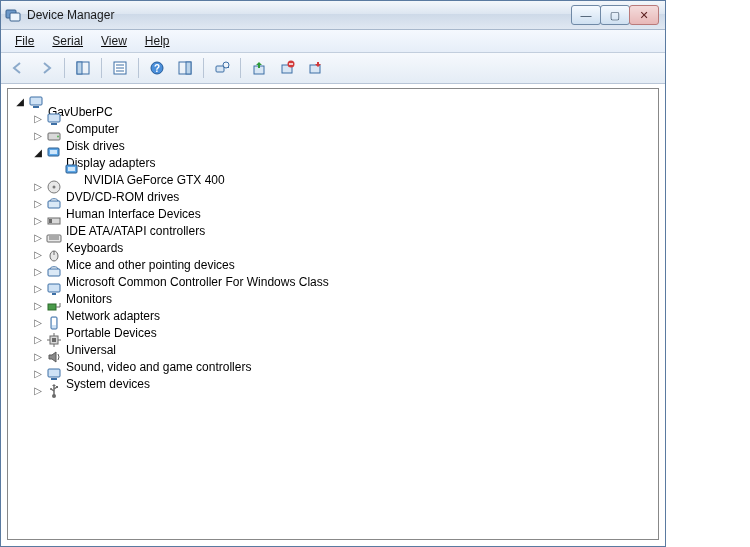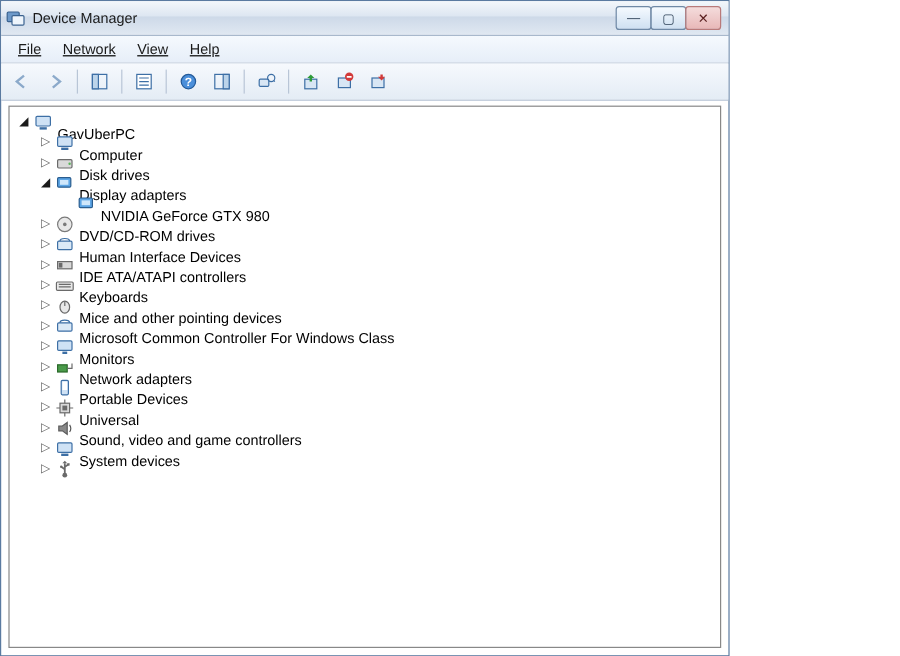--- a/index.html
+++ b/index.html
@@ -3,21 +3,21 @@
 <meta charset="utf-8">
 <style>
   body {
     margin: 0;
     font-family: "Segoe UI", Tahoma, sans-serif;
     font-size: 12px;
     background: #fff;
     user-select: none;
   }
   .window {
-    width: 608px;
+    width: 666px;
     height: 547px;
     border: 1px solid #5a7aa0;
     background: #fff;
     display: flex;
     flex-direction: column;
     box-sizing: border-box;
   }
   .titlebar {
     height: 28px;
     background: linear-gradient(to bottom, #f3f7fb 0%, #dde6f1 45%, #cdd9e8 46%, #e0e8f2 100%);
@@ -111,21 +111,21 @@
           <span>▢</span>
         </div>
       <div class="win-btn close">
           <span>✕</span>
         </div>
     </div>
   </div>
 
   <div class="menubar">
     <div class="menu-item">File</div>
-    <div class="menu-item">Network</div>
+    <div class="menu-item">Serial</div>
     <div class="menu-item">View</div>
     <div class="menu-item">Help</div>
   </div>
 
   <div class="toolbar">
     <div class="tool-btn disabled-arrow">
         <svg width="16" height="16" viewBox="0 0 16 16">
           <path d="M10 3 L4 8 L10 13" fill="none" stroke="#3d6fa5" stroke-width="2"></path>
         </svg>
       </div>
@@ -246,21 +246,21 @@
               <ul>
                 <li>
                     <div class="tree-row">
                   <span class="expander"></span>
                   <span class="node-icon">
                         <svg width="16" height="16" viewBox="0 0 16 16">
                           <rect x="2" y="3" width="11" height="8" rx="1" fill="#5da6e6" stroke="#2a5d8f"></rect>
                           <rect x="4" y="5" width="7" height="4" fill="#cfe7fb"></rect>
                         </svg>
                       </span>
-                  <span class="node-label">NVIDIA GeForce GTX 980</span>
+                  <span class="node-label">NVIDIA GeForce GTX 400</span>
                 </div>
                   </li>
               </ul>
             </li>
             <li>
                 <div class="tree-row">
               <span class="expander">▷</span>
               <span class="node-icon">
                     <svg width="16" height="16" viewBox="0 0 16 16">
                       <circle cx="8" cy="8" r="6" fill="#e8e8e8" stroke="#7a7a7a"></circle>

